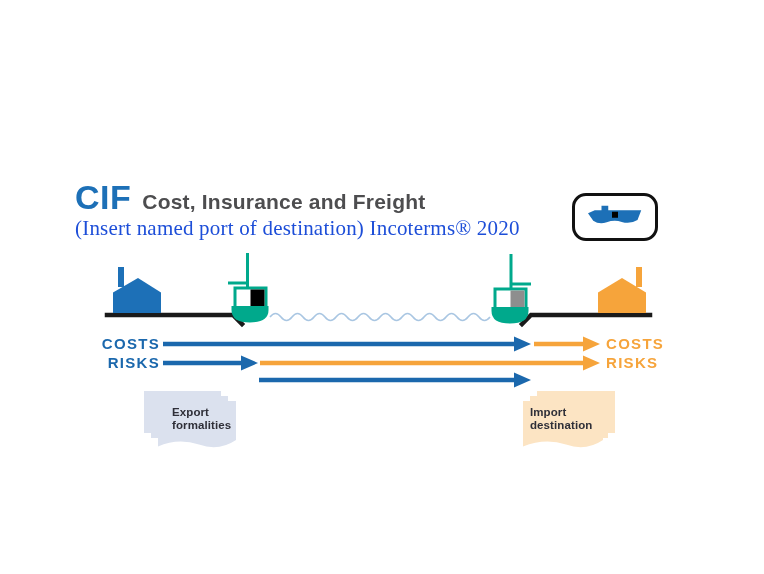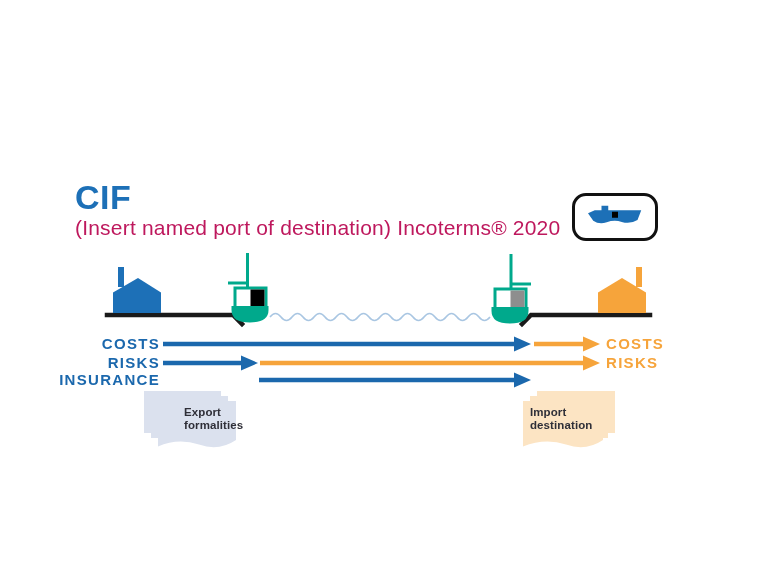--- a/index.html
+++ b/index.html
@@ -4,21 +4,21 @@
 <style>
   html,body{margin:0;padding:0;background:#fff;}
   #canvas{
     position:relative;width:764px;height:574px;background:#ffffff;
     font-family:"Liberation Sans", sans-serif;overflow:hidden;
   }
   
   .title-row{position:absolute;left:75px;top:178px;display:flex;align-items:baseline;white-space:nowrap;}
   .title-abbr{font-size:34px;font-weight:bold;color:#1d70b7;letter-spacing:.5px;}
   .title-name{font-size:21px;font-weight:bold;color:#4d4d4f;margin-left:11px;letter-spacing:.2px;}
-  .subtitle{position:absolute;left:75px;top:216px;font-size:21px;color:#be185d;letter-spacing:.2px;white-space:nowrap;}
+  .subtitle{position:absolute;left:75px;top:216px;font-size:21px;color:#1d4ed8;letter-spacing:.2px;white-space:nowrap;font-family:Liberation Serif, serif;}
   
   .ship-badge{
     position:absolute;left:572px;top:193px;width:80px;height:42px;
     border:3px solid #111;border-radius:14px;display:flex;align-items:center;justify-content:center;background:#fff;
   }
   
   .diagram-svg{position:absolute;left:0;top:0;}
   
   .flow-label{position:absolute;font-size:15px;font-weight:bold;letter-spacing:1.3px;line-height:15px;white-space:nowrap;}
   .flow-label.blue{color:#1b68ad;left:0;width:160px;text-align:right;}
@@ -29,20 +29,21 @@
     line-height:13px;white-space:pre-line;letter-spacing:.1px;
   }
 </style>
 </head>
 <body>
 
 <div id="canvas">
 
   <div class="title-row">
     <span class="title-abbr">CIF</span>
+    <span class="title-name">Cost, Insurance and Freight</span>
   </div>
   <div class="subtitle">(Insert named port of destination) Incoterms® 2020</div>
 
   <div class="ship-badge">
     <svg width="62" height="30" viewBox="0 0 80 40">
       <path d="M4 15 L13 11 L22 11 L22 5 L31 5 L31 11 L75 11 L70 24 Q60 30 49 26.5 Q39 23.5 29 27 Q19 30.5 11 25 Z" fill="#1d70b7"></path>
       <rect x="36" y="13" width="8" height="8" fill="#000"></rect>
     </svg>
   </div>
 
@@ -110,22 +111,21 @@
 
     <g>
       <rect x="537" y="391" width="78" height="42" fill="#fce4c3"></rect>
       <rect x="530" y="396" width="78" height="42" fill="#fce4c3"></rect>
       <path d="M523 401 H603 V440 Q586 451.5 566 444.5 Q545 437.5 523 446.5 Z" fill="#fce4c3"></path>
     </g>
   </svg>
 
   <div class="flow-label blue" style="top:336px">COSTS</div>
   <div class="flow-label blue" style="top:355px">RISKS</div>
-  <div class="flow-label blue" style="top:372px">INSURANCE</div>
   <div class="flow-label orange" style="top:336px">COSTS</div>
   <div class="flow-label orange" style="top:355px">RISKS</div>
 
-  <div class="formality-label" style="left:184px;top:406px">Export
+  <div class="formality-label" style="left:172px;top:406px">Export
 formalities</div>
   <div class="formality-label" style="left:530px;top:406px">Import
 destination</div>
 
 </div>
 
 </body></html>

